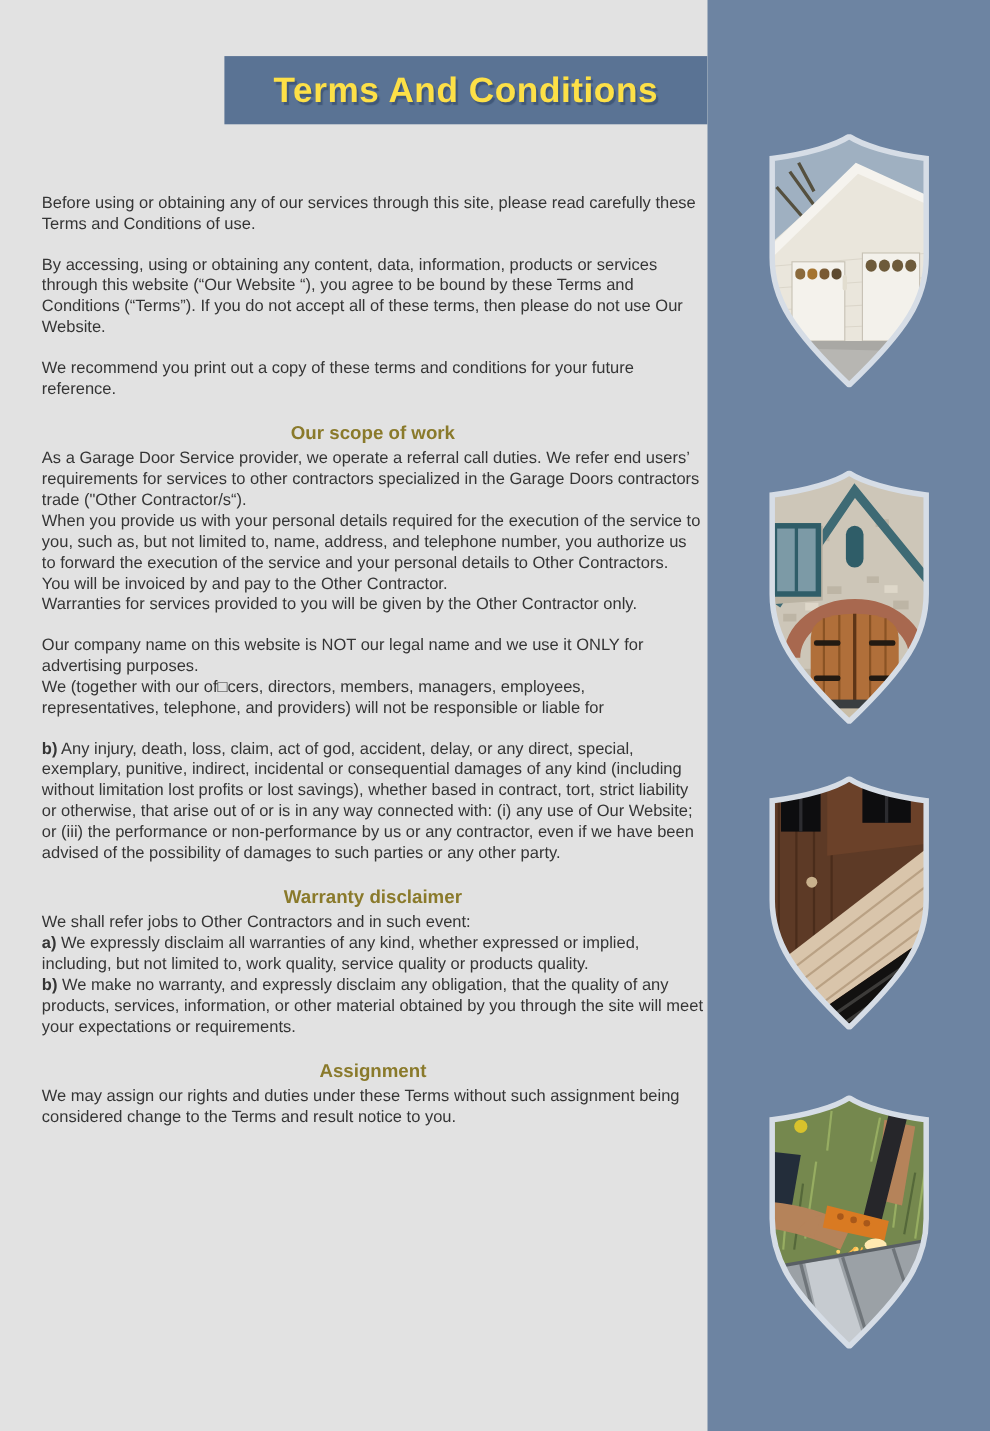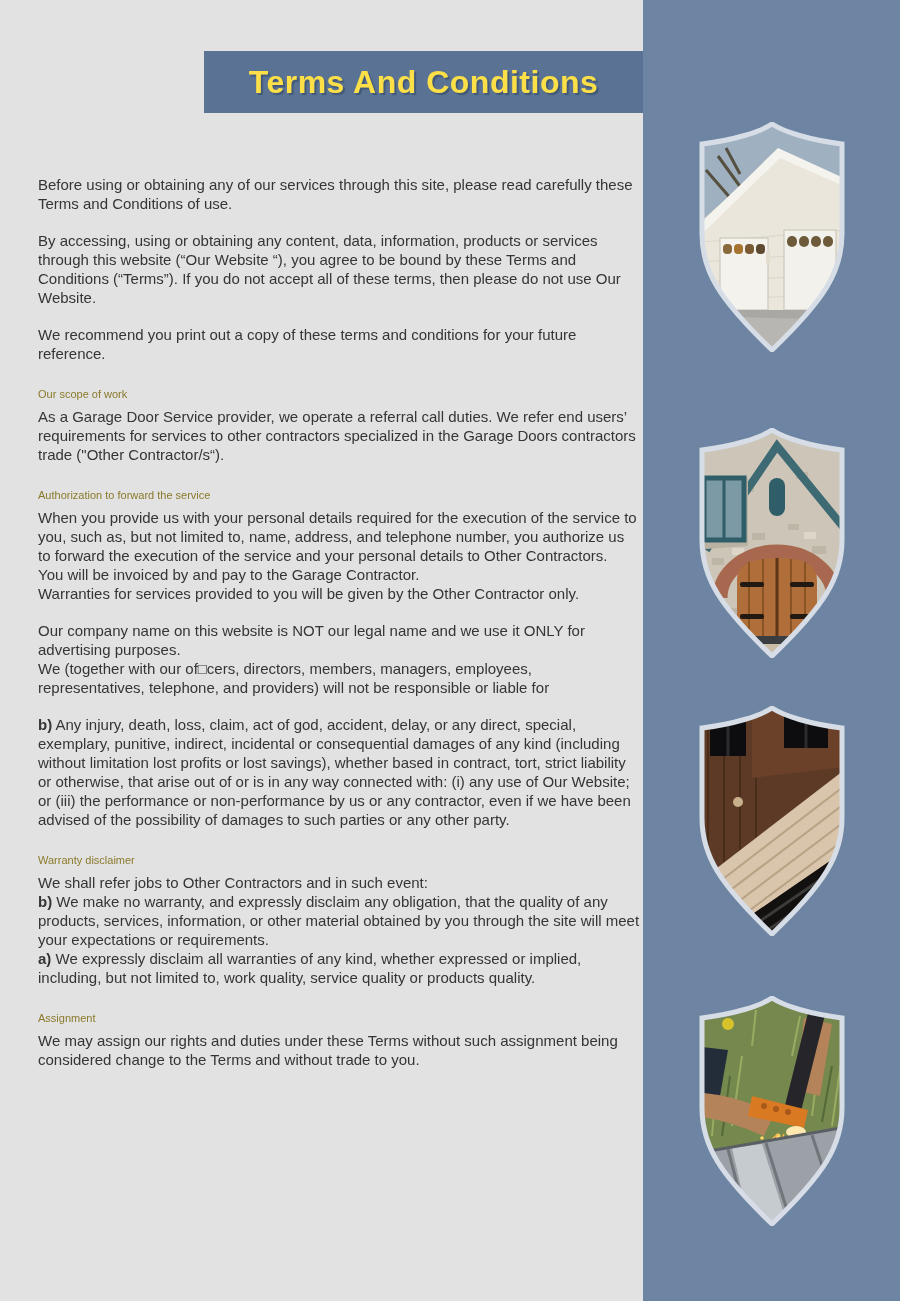--- a/index.html
+++ b/index.html
@@ -26,22 +26,22 @@
     letter-spacing:0.5px;
     text-shadow:2px 2px 1px rgba(43,66,99,0.55);
   }
   .text-body{
     position:absolute;top:148px;left:38px;width:602px;
     font-size:15px;line-height:19px;color:#353535;margin-top:27px;
   }
   .text-body p{margin:0;}
   .text-body p.spaced{margin-top:18px;}
   h2.sec{
-    font-size:11px;line-height:22px;font-weight:400;
-    color:#8a7a2b;margin:20px 0 2px 0;
+    font-size:17px;line-height:22px;font-weight:700;
+    color:#8a7a2b;margin:20px 0 2px 0;text-align:center;
   }
   .b{font-weight:700;}
   .shield{display:block;}
   .shield.s1{margin-top:122px;}
   .shield.s2{margin-top:76px;}
   .shield.s3{margin-top:48px;}
   .shield.s4{margin-top:60px;}
 </style>
 </head>
 <body>
@@ -56,37 +56,36 @@
 
     <div class="text-body">
 
       <p>Before using or obtaining any of our services through this site, please read carefully these Terms and Conditions of use.</p>
       <p class="spaced">By accessing, using or obtaining any content, data, information, products or services through this website (“Our Website “), you agree to be bound by these Terms and Conditions (“Terms”). If you do not accept all of these terms, then please do not use Our Website.</p>
       <p class="spaced">We recommend you print out a copy of these terms and conditions for your future reference.</p>
 
       <h2 class="sec">Our scope of work</h2>
       <p>As a Garage Door Service provider, we operate a referral call duties. We refer end users’ requirements for services to other contractors specialized in the Garage Doors contractors trade ("Other Contractor/s“).</p>
 
-      <h2 class="sec">Authorization to forward the service</h2>
       <p>When you provide us with your personal details required for the execution of the service to you, such as, but not limited to, name, address, and telephone number, you authorize us to forward the execution of the service and your personal details to Other Contractors.</p>
 
-      <p>You will be invoiced by and pay to the Garage Contractor.</p>
+      <p>You will be invoiced by and pay to the Other Contractor.</p>
       <p>Warranties for services provided to you will be given by the Other Contractor only.</p>
       <p class="spaced">Our company name on this website is NOT our legal name and we use it ONLY for advertising purposes.</p>
 
       <p>We (together with our of□cers, directors, members, managers, employees, representatives, telephone, and providers) will not be responsible or liable for</p>
       <p class="spaced"><span class="b">b)</span><span> Any injury, death, loss, claim, act of god, accident, delay, or any direct, special, exemplary, punitive, indirect, incidental or consequential damages of any kind (including without limitation lost profits or lost savings), whether based in contract, tort, strict liability or otherwise, that arise out of or is in any way connected with: (i) any use of Our Website; or (iii) the performance or non-performance by us or any contractor, even if we have been advised of the possibility of damages to such parties or any other party.</span></p>
 
       <h2 class="sec">Warranty disclaimer</h2>
       <p>We shall refer jobs to Other Contractors and in such event:</p>
+      <p><span class="b">a)</span><span> We expressly disclaim all warranties of any kind, whether expressed or implied, including, but not limited to, work quality, service quality or products quality.</span></p>
       <p><span class="b">b)</span><span> We make no warranty, and expressly disclaim any obligation, that the quality of any products, services, information, or other material obtained by you through the site will meet your expectations or requirements.</span></p>
-      <p><span class="b">a)</span><span> We expressly disclaim all warranties of any kind, whether expressed or implied, including, but not limited to, work quality, service quality or products quality.</span></p>
 
       <h2 class="sec">Assignment</h2>
-      <p>We may assign our rights and duties under these Terms without such assignment being considered change to the Terms and without trade to you.</p>
+      <p>We may assign our rights and duties under these Terms without such assignment being considered change to the Terms and result notice to you.</p>
 
     </div>
   </div>
 
   <div class="right-panel">
 
     <svg class="shield s1" width="160" height="230" viewBox="0 0 160 230">
       <defs>
           <clipPath id="s1clip">
             <path d="M80 2 C92 10 118 18 150 22 L150 112 C150 150 132 178 80 228 C28 178 10 150 10 112 L10 22 C42 18 68 10 80 2 Z"></path>

